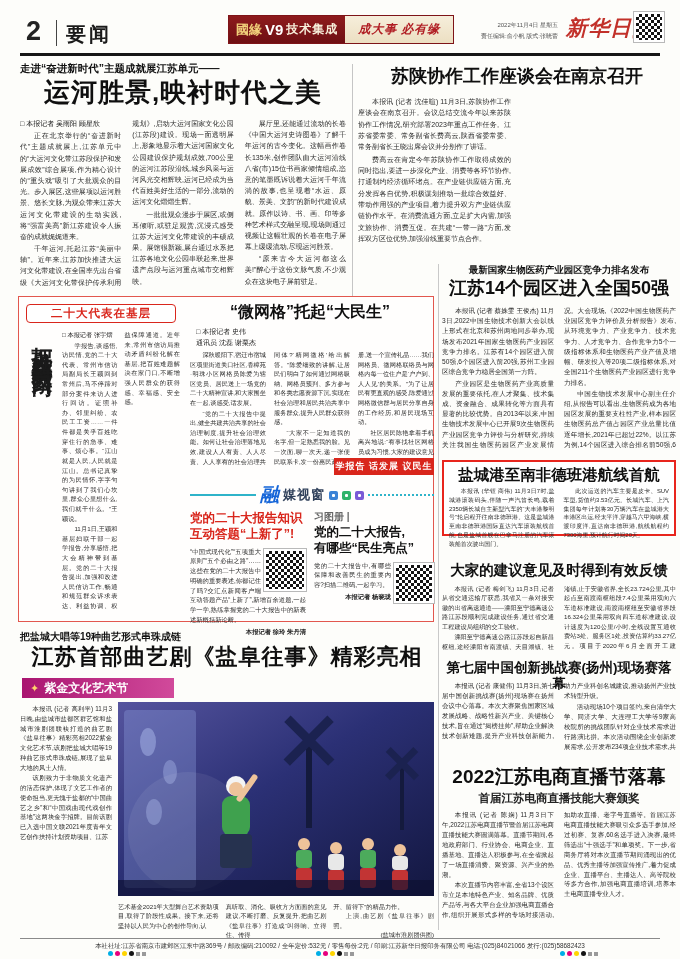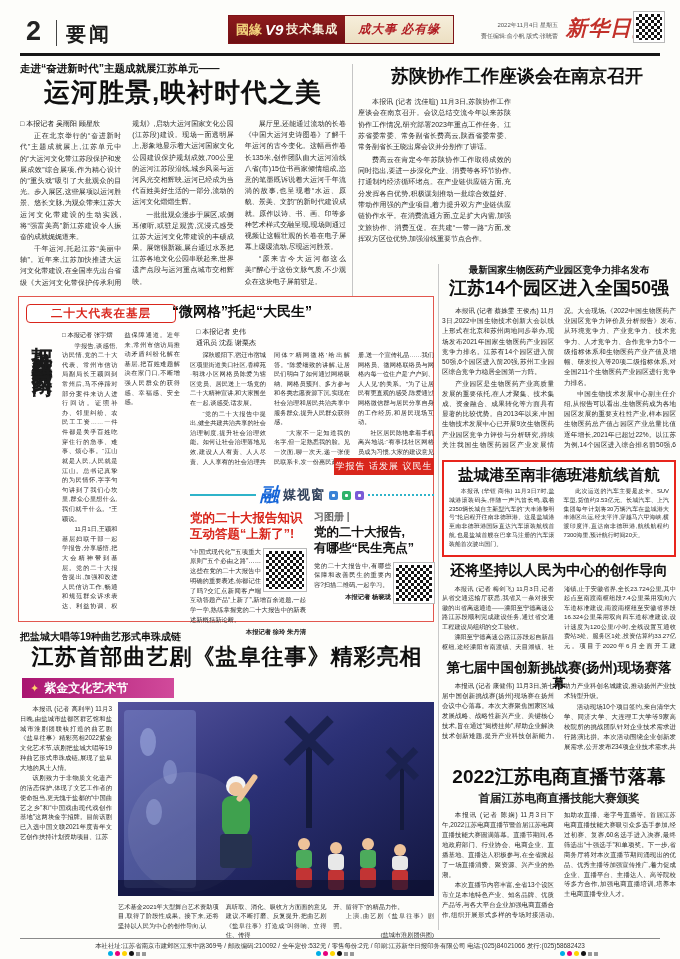--- a/index.html
+++ b/index.html
@@ -11,21 +11,21 @@
   }
   .abs { position:absolute; }
 
   
   .pagenum { left:26px; top:16px; font-size:27px; font-weight:bold; color:#222; }
   .pagenum-divider { left:56px; top:20px; width:1px; height:26px; background:#444; }
   .section-name { left:66px; top:21px; font-size:20px; font-weight:bold; letter-spacing:3px; }
   .ad { left:228px; top:15px; width:226px; height:29px; display:flex; border:1px solid #7e1418; }
   .ad-left { background:linear-gradient(180deg,#8e1b1d,#6e0f13); color:#fff; display:flex; align-items:center; gap:3px; padding:0 7px; flex:0 0 auto; }
   .ad-brand { color:#f0d07a; font-size:13px; font-weight:bold; }
-  .ad-model { color:#fff; font-size:15px; font-weight:bold; font-style:italic; }
+  .ad-model { color:#fff; font-size:15px; font-weight:bold; }
   .ad-tag { color:#f7eeda; font-size:12px; font-weight:bold; letter-spacing:1px; }
   .ad-right { flex:1; background:linear-gradient(180deg,#f6eedb,#ecdfc2); display:flex; align-items:center; justify-content:center; }
   .ad-slogan { color:#b01d23; font-size:12px; font-weight:bold; font-style:italic; font-family:"Liberation Serif","DejaVu Serif",serif; letter-spacing:1px; }
   .masthead-dates { left:452px; top:20px; width:106px; text-align:right; font-size:6px; color:#555; line-height:1.8; }
   .paper-logo { left:566px; top:14px; font-size:21px; font-weight:bold; font-style:italic; color:#c2312a; font-family:"Liberation Serif","DejaVu Serif",serif; letter-spacing:1px; }
   .qr { background:
       repeating-conic-gradient(#141414 0% 25%, #ffffff 0% 50%) 0 0 / 6px 6px;
       border:2px solid #fff; outline:1px solid #b9b9b9; }
   .qr-head { left:634px; top:12px; width:30px; height:30px; }
   .rule-top { left:20px; top:53px; width:640px; height:3px; background:#161616; }
@@ -46,24 +46,24 @@
 
   
   .sushan-headline { left:358px; top:66px; width:318px; font-size:18px; text-align:center; }
   .sushan-body { left:358px; top:96px; width:318px; height:162px; columns:2; column-gap:12px; font-size:7px; line-height:1.62; }
 
   
   .bandbox { left:18px; top:296px; width:416px; height:326px; border:1px solid #e2574e; background:#fffefd; }
   .delegate-pill { left:26px; top:304px; width:150px; height:19px; border:1.5px solid #d9261c; border-radius:4px; color:#d9261c; font-weight:bold; font-size:11.5px; display:flex; align-items:center; justify-content:center; letter-spacing:1px; background:#fff; }
   .delegate-vhead { left:26px; top:330px; width:30px; height:284px; writing-mode:vertical-rl; font-size:21px; font-weight:bold; letter-spacing:3px; text-align:justify; }
   .delegate-body { left:62px; top:330px; width:118px; height:284px; columns:2; column-gap:7px; font-size:6.2px; line-height:1.55; }
-  .grid-headline { left:172px; top:303px; width:240px; font-size:14px; }
+  .grid-headline { left:190px; top:303px; width:240px; font-size:16px; text-align:center; }
   .grid-bylines { left:196px; top:326px; width:160px; font-size:7px; line-height:1.6; color:#222; }
   .grid-body { left:190px; top:350px; width:244px; height:124px; columns:3; column-gap:8px; font-size:6.2px; line-height:1.55; }
-  .slogan-banner { left:334px; top:458px; width:100px; height:17px; background:#d9261c; color:#fff; font-size:9px; font-weight:normal; display:flex; align-items:center; justify-content:center; letter-spacing:1px; z-index:5; }
+  .slogan-banner { left:334px; top:458px; width:100px; height:17px; background:#d9261c; color:#fff; font-size:9px; font-weight:bold; display:flex; align-items:center; justify-content:center; letter-spacing:1px; z-index:5; }
 
   
   .media-bannerrow { left:190px; top:484px; width:244px; height:22px; display:flex; align-items:center; gap:4px; }
   .media-line { flex:1; border-top:2px solid #2fb3c9; }
   .media-dotline { flex:1; border-top:2px dotted #2fb3c9; }
   .logo-rong { font-size:19px; font-weight:bold; font-style:italic; color:#1565d8; }
   .logo-rest { font-size:13px; font-weight:bold; color:#30405a; letter-spacing:1px; }
   .media-appicon { width:9px; height:9px; border-radius:2px; display:inline-block; position:relative; }
   .media-appicon::after { content:""; position:absolute; left:3px; top:3px; width:3px; height:3px; background:#fff; border-radius:1px; }
   .ai1 { background:#3b82d6; } .ai2 { background:#2fb36a; } .ai3 { background:#7a5bd6; }
@@ -74,21 +74,21 @@
   .media-label { font-size:10px; color:#666; font-weight:bold; }
   .media-bodywrap { margin-top:4px; font-size:6.3px; line-height:1.55; text-align:justify; color:#2a2a2a; }
   .qr-float { float:right; width:42px; height:42px; margin:2px 0 2px 3px; }
   .media-byline { margin-top:2px; font-size:6.3px; text-align:right; color:#222; font-weight:bold; }
 
   
   .vdiv2 { left:438px; top:264px; width:1px; height:666px; background:#c9c9c9; }
   .biopark-kicker { left:442px; top:264px; width:234px; font-size:9.5px; text-align:center; }
   .biopark-headline { left:442px; top:278px; width:234px; font-size:18px; text-align:center; }
   .biopark-body { left:442px; top:306px; width:234px; height:150px; columns:2; column-gap:10px; font-size:6.6px; line-height:1.55; }
-  .portbox { left:442px; top:460px; width:234px; height:97px; border:2.5px solid #e8251d; background:#fff; padding:4px 5px; }
+  .portbox { left:442px; top:460px; width:234px; height:76px; border:2.5px solid #e8251d; background:#fff; padding:4px 5px; }
   .port-headline { font-size:15.5px; text-align:center; }
   .port-body { margin-top:3px; height:64px; columns:2; column-gap:9px; font-size:5.9px; line-height:1.5; }
   .hw-headline { left:442px; top:562px; width:234px; font-size:14.5px; text-align:center; }
   .hw-body { left:442px; top:584px; width:234px; height:72px; columns:2; column-gap:10px; font-size:6.2px; line-height:1.52; }
   .ch-headline { left:442px; top:660px; width:234px; font-size:13.5px; text-align:center; }
   .ch-body { left:442px; top:681px; width:234px; height:79px; columns:2; column-gap:10px; font-size:6.4px; line-height:1.55; }
   .ec-headline { left:442px; top:766px; width:234px; font-size:19px; text-align:center; }
   .ec-subhead { left:442px; top:791px; width:234px; font-size:11.5px; font-weight:bold; text-align:center; color:#222; }
   .ec-body { left:442px; top:810px; width:234px; height:120px; columns:2; column-gap:10px; font-size:6.4px; line-height:1.55; }
 
@@ -223,21 +223,21 @@
     </div>
 
   <div class="abs portbox">
     <h2 class="port-headline">盐城港至南非德班港航线首航</h2>
     <div class="body port-body">
         <p>本报讯 (华钰 商伟) 11月3日7时,盐城港滚装码头,伴随一声汽笛长鸣,载着2350辆长城自主新型汽车的“大丰港黎明号”轮启程开往南非德班港。这是盐城港至南非德班港国际直达汽车滚装航线首航,也是盐城首艘在巴拿马注册的汽车滚装船首次驶出国门。</p>
         <p>此次运送的汽车主要是皮卡、SUV车型,货值约3.53亿元。长城汽车、上汽集团每年计划将30万辆汽车在盐城港大丰港区出运,经太平洋,穿越马六甲海峡,横渡印度洋,直达南非德班港,航线航程约7300海里,预计航行时间20天。</p>
       </div>
   </div>
 
-  <h2 class="abs hw-headline">还将坚持以人民为中心的创作导向</h2>
+  <h2 class="abs hw-headline">大家的建议意见及时得到有效反馈</h2>
   <div class="abs body hw-body">
       <p>本报讯 (记者 梅剑飞) 11月3日,记者从省交通运输厅获悉,我省又一条对接安徽的出省高速通道——溧阳至宁德高速公路江苏段顺利完成建设任务,通过省交通工程建设局组织的交工验收。</p>
       <p>溧阳至宁德高速公路江苏段起自新昌枢纽,途经溧阳市南渡镇、天目湖镇、社渚镇,止于安徽省界,全长23.724公里,其中起点至南渡南枢纽段7.4公里采用双向六车道标准建设,南渡南枢纽至安徽省界段16.324公里采用双向四车道标准建设,设计速度为120公里/小时,全线设置互通收费站3处、服务区1处,投资估算约33.27亿元。项目于2020年6月全面开工建设,2022年10月底全线建成。通车后从江苏溧阳到安徽宣城可缩短30分钟车程。</p>
     </div>
 
   <h2 class="abs ch-headline">第七届中国创新挑战赛(扬州)现场赛落幕</h2>
   <div class="abs body ch-body">
       <p>本报讯 (记者 康健伟) 11月3日,第七届中国创新挑战赛(扬州)现场赛在扬州会议中心落幕。本次大赛聚焦国家区域发展战略、战略性新兴产业、关键核心技术,旨在通过“揭榜挂帅”,帮助企业解决技术创新难题,提升产业科技创新能力,助力产业科创名城建设,推动扬州产业技术转型升级。</p>
       <p>活动现场10个项目签约,来自清华大学、同济大学、大连理工大学等9家高校院所的挑战团队针对企业技术需求进行路演比拼。本次活动围绕企业创新发展需求,公开发布234项企业技术需求,共吸引来自80所高校院所的255个专家团队,与160家企业提出的200余项技术需求进行了揭榜对接,促成43项合作,合同金额近5000万元。</p>
     </div>

